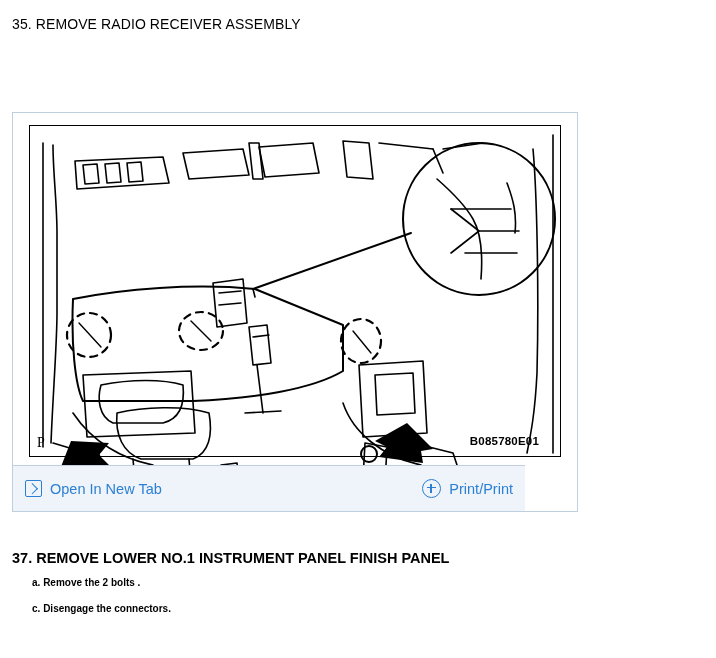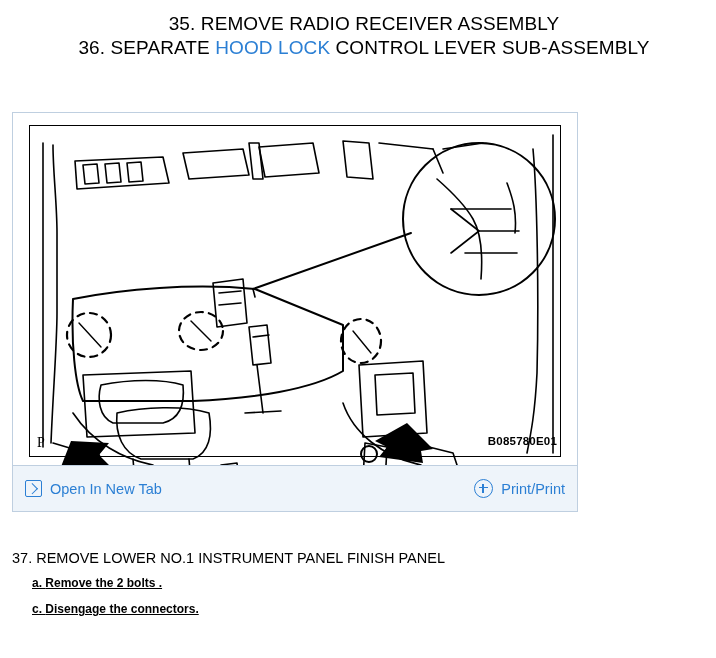--- a/index.html
+++ b/index.html
@@ -18,25 +18,24 @@
   .page {
     position: relative;
     width: 716px;
     height: 658px;
   }
   
   .steps-top {
     padding: 12px 0 0 12px;
   }
   .step-line {
-    font-size: 19px;
+    font-size: 14px;
     line-height: 24px;
     white-space: nowrap;
     letter-spacing: 0.1px;
-    text-align: center;
   }
   .link-blue {
     color: #2b7fd4;
   }
   
   .figure-panel {
     position: absolute;
     left: 12px;
     top: 112px;
     width: 566px;
@@ -58,39 +57,39 @@
     position: absolute;
     left: 16px;
     top: 12px;
     width: 532px;
     height: 332px;
     border: 1.5px solid #000;
     box-sizing: border-box;
   }
   .fig-code {
     position: absolute;
-    right: 20px;
+    right: 38px;
     bottom: 18px;
     font-size: 11.5px;
     font-weight: bold;
     font-family: "Liberation Sans", sans-serif;
     letter-spacing: 0.2px;
   }
   .fig-p {
     position: absolute;
     left: 24px;
     bottom: 14px;
     font-size: 14px;
     font-family: "Liberation Serif", serif;
   }
   .figure-toolbar {
     position: absolute;
     left: 0;
     bottom: 0;
-    width: 564px;
+    width: 512px;
     height: 46px;
     background: #eef4fa;
     border-top: 1px solid #bfcfe0;
     box-sizing: border-box;
     display: flex;
     align-items: center;
     justify-content: space-between;
     padding: 0 12px;
   }
   .tb-left, .tb-right {
@@ -150,46 +149,41 @@
   }
   
   .steps-bottom {
     position: absolute;
     left: 12px;
     top: 546px;
     width: 690px;
   }
   .step37 {
     font-size: 14.5px;
-    font-weight: normal;
+    font-weight: bold;
     line-height: 24px;
     white-space: nowrap;
   }
   .sub-step {
-    font-size: 12px;
+    font-size: 10px;
     font-weight: bold;
     line-height: 26px;
     padding-left: 20px;
     white-space: nowrap;
-    text-decoration: underline;
   }
 </style>
 </head>
 <body>
 
 <div class="page">
 
   <div class="steps-top">
     <div class="step-line">
       <span>35.</span>
       <span>REMOVE RADIO RECEIVER ASSEMBLY</span>
-    </div>
-    <div class="step-line">
-      <span>36.</span>
-      <span>SEPARATE </span><a class="link-blue" href="#" style="text-decoration:none;">HOOD LOCK</a><span> CONTROL LEVER SUB-ASSEMBLY</span>
     </div>
   </div>
 
   <div class="figure-panel">
     <div class="figure-img-wrap">
       <div class="figure-inner-border"></div>
 
       <svg width="564" height="352" viewBox="0 0 564 352" style="position:absolute;left:0;top:0;">
         <g fill="none" stroke="#000" stroke-width="1.6" stroke-linejoin="round" stroke-linecap="round">
 

